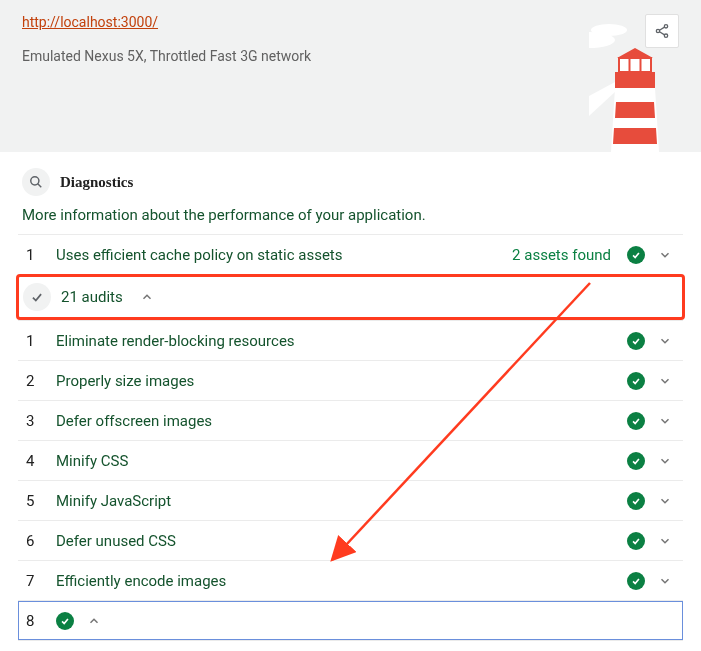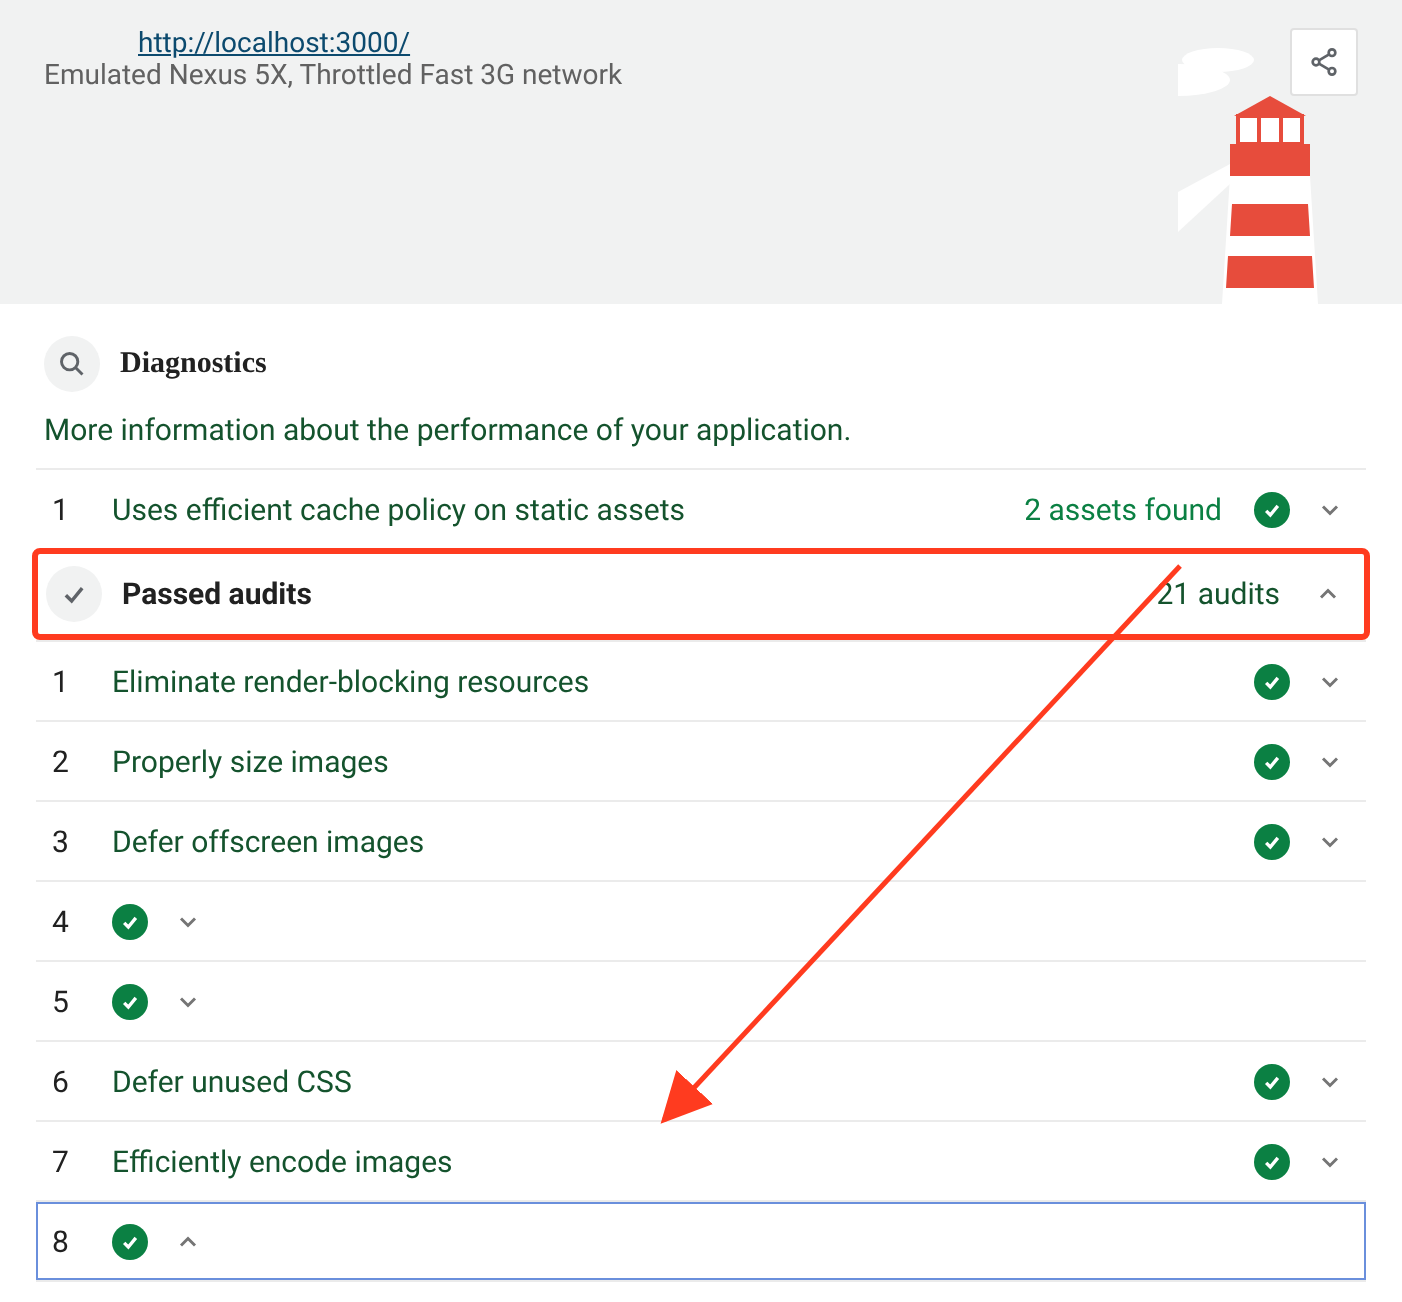--- a/index.html
+++ b/index.html
@@ -15,28 +15,27 @@
   }
   .header {
     background: #f1f2f2;
     padding: 14px 18px 14px 22px;
     height: 152px;
     position: relative;
     overflow: hidden;
   }
   .header .url {
     font-size: 14px;
-    color: #0c4a6e;
+    color: #c2410c;
     text-decoration: underline;
-    margin-left: 47px;
   }
   .header .subtitle {
     font-size: 14px;
     color: #616161;
-    margin-top: 0;
+    margin-top: 18px;
   }
   .share-btn {
     position: absolute;
     top: 14px;
     right: 22px;
     width: 34px;
     height: 34px;
     background: #fff;
     border: 1px solid #e0e0e0;
     border-radius: 2px;
@@ -203,21 +202,20 @@
         </svg>
     </span>
   </div>
 
   <div class="passed-head highlight-red">
     <div class="icon-circle">
       <svg width="14" height="14" viewBox="0 0 24 24" fill="none" stroke="#5f6368" stroke-width="3">
           <polyline points="5,13 10,18 19,7"></polyline>
         </svg>
     </div>
-    <div class="label">Passed audits</div>
     <div class="count">21 audits</div>
     <span class="chev">
       <svg width="14" height="14" viewBox="0 0 24 24" fill="none" stroke="#757575" stroke-width="2.5">
           <polyline points="6,15 12,9 18,15"></polyline>
         </svg>
     </span>
   </div>
 
   <div id="passed-list">
       <div class="row">
@@ -257,33 +255,35 @@
           </svg>
         </span>
         <span class="chev">
           <svg width="14" height="14" viewBox="0 0 24 24" fill="none" stroke="#757575" stroke-width="2.5">
             <polyline points="6,9 12,15 18,9"></polyline>
           </svg>
         </span>
       </div>
       <div class="row">
         <div class="idx">4</div>
+        <div class="label">Minify CSS</div>
         <span class="check-badge">
           <svg width="10" height="10" viewBox="0 0 24 24" fill="none" stroke="#fff" stroke-width="4">
             <polyline points="5,13 10,18 19,7"></polyline>
           </svg>
         </span>
         <span class="chev">
           <svg width="14" height="14" viewBox="0 0 24 24" fill="none" stroke="#757575" stroke-width="2.5">
             <polyline points="6,9 12,15 18,9"></polyline>
           </svg>
         </span>
       </div>
       <div class="row">
         <div class="idx">5</div>
+        <div class="label">Minify JavaScript</div>
         <span class="check-badge">
           <svg width="10" height="10" viewBox="0 0 24 24" fill="none" stroke="#fff" stroke-width="4">
             <polyline points="5,13 10,18 19,7"></polyline>
           </svg>
         </span>
         <span class="chev">
           <svg width="14" height="14" viewBox="0 0 24 24" fill="none" stroke="#757575" stroke-width="2.5">
             <polyline points="6,9 12,15 18,9"></polyline>
           </svg>
         </span>

